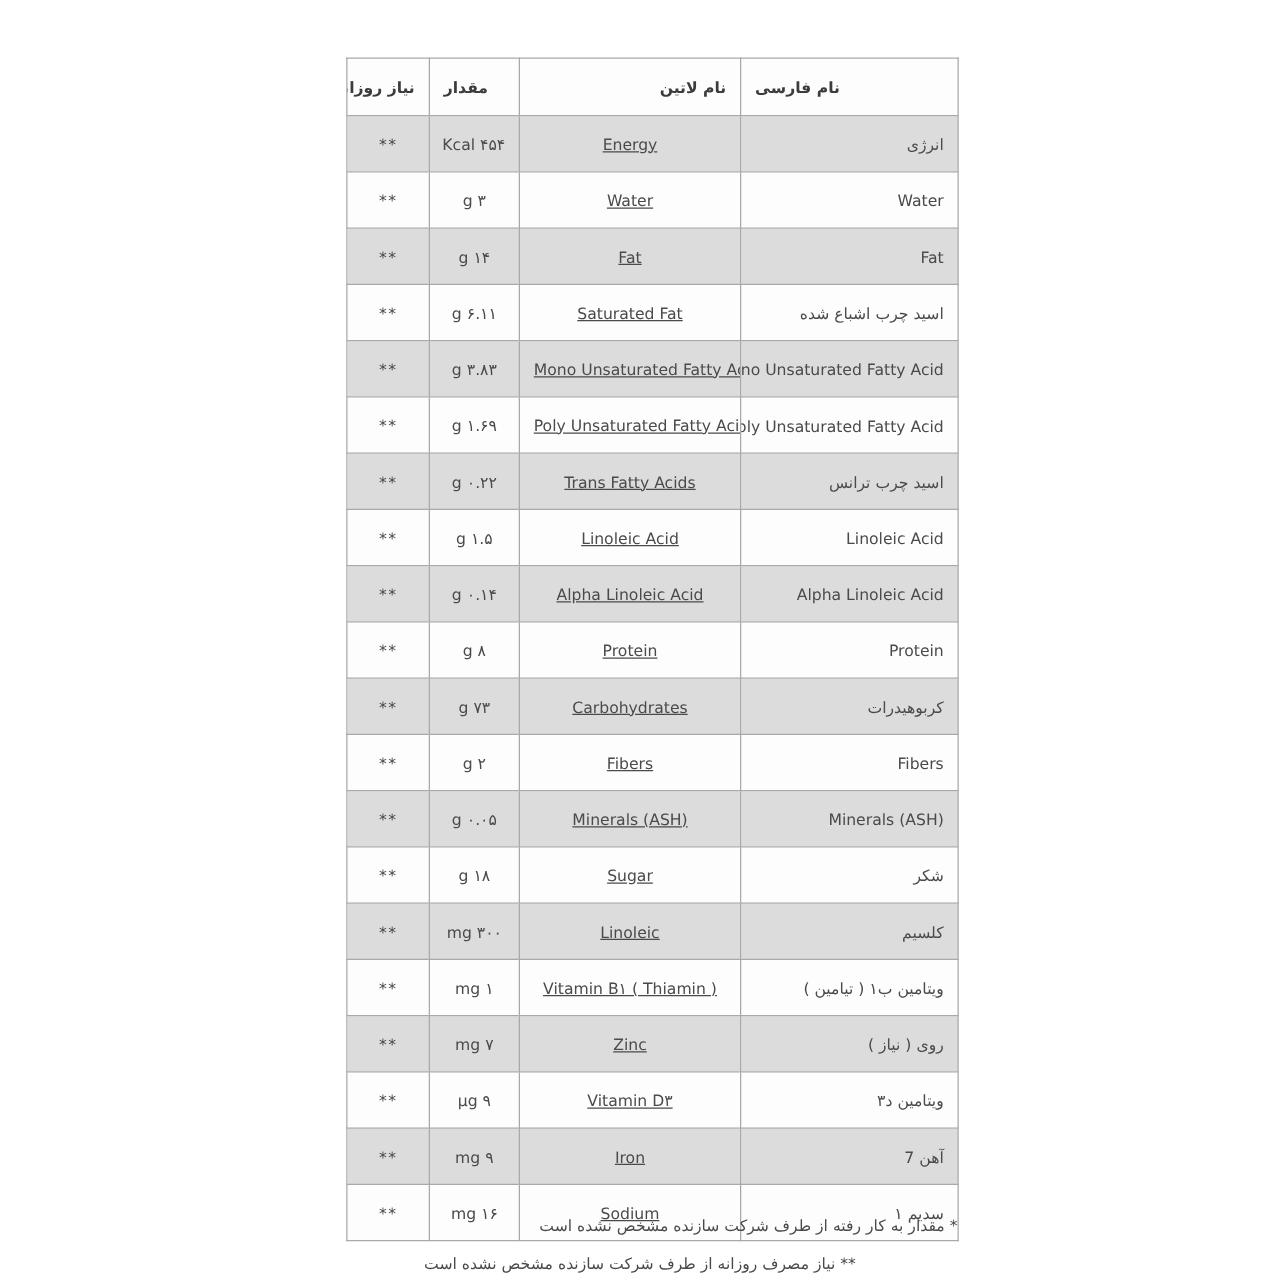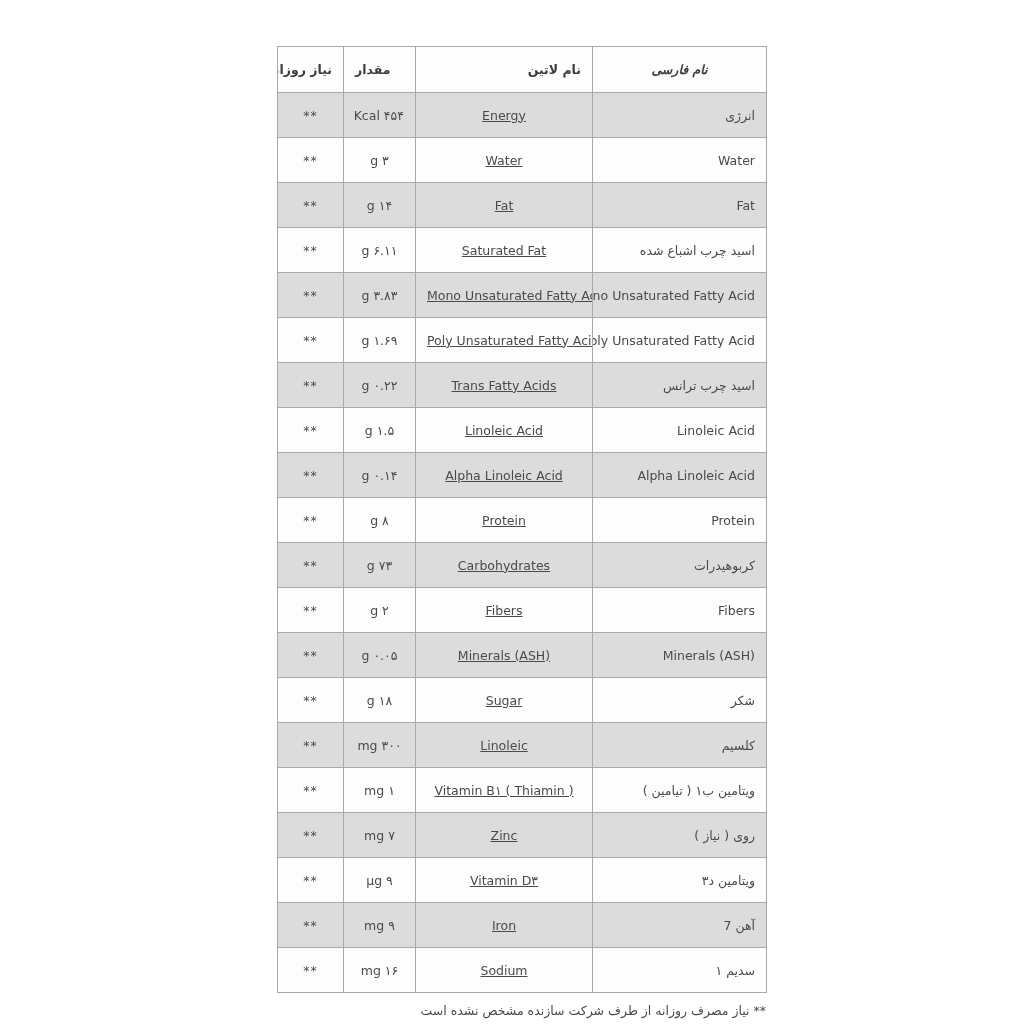--- a/index.html
+++ b/index.html
@@ -67,21 +67,21 @@
 
   #nutrition-table thead th {
     background: #fdfdfd;
     font-weight: bold;
     color: #3c3c3c;
     font-size: 12.5px;
     height: 45px;
   }
 
   
-  th.h-fa   { text-align: center; font-style: italic; }
+  th.h-fa   { text-align: left; }
   th.h-la   { text-align: right; }
   th.h-amt  { text-align: left; margin-top: 24px; }
   th.h-need { text-align: center; }
 
   
   td.c-fa   { text-align: right;  direction: rtl; margin-left: 24px; }
   td.c-la   { text-align: center;  direction: ltr; text-decoration: underline; }
   td.c-amt  { text-align: center; direction: rtl; font-size: 12px; margin-top: 34px; }
   td.c-need { text-align: center; direction: ltr; letter-spacing: 1px; color: #5a5a5a; }
 
@@ -94,21 +94,21 @@
     position: absolute;
     right: 258px;
     width: 508px;
     text-align: right;
     direction: rtl;
     font-size: 12.5px;
     color: #4a4a4a;
     line-height: 17px;
   }
   #footnote-1 { top: 972px; }
-  #footnote-2 { top: 1002px; }
+  #footnote-2 { top: 1002px; text-align: center; }
 </style>
 </head>
 <body>
 
 <div id="page">
 
 
   <table id="nutrition-table">
     <colgroup>
       <col class="col-fa">
@@ -241,16 +241,17 @@
         </tr>
         <tr class="plain">
           <td class="c-fa">سدیم ۱</td>
           <td class="c-la">Sodium</td>
           <td class="c-amt">mg ۱۶</td>
           <td class="c-need">**</td>
         </tr>
       </tbody>
   </table>
 
+  <div class="footnote" id="footnote-1">* مقدار به کار رفته از طرف شرکت سازنده مشخص نشده است</div>
 
   <div class="footnote" id="footnote-2">** نیاز مصرف روزانه از طرف شرکت سازنده مشخص نشده است</div>
 
 </div>
 
 </body></html>

